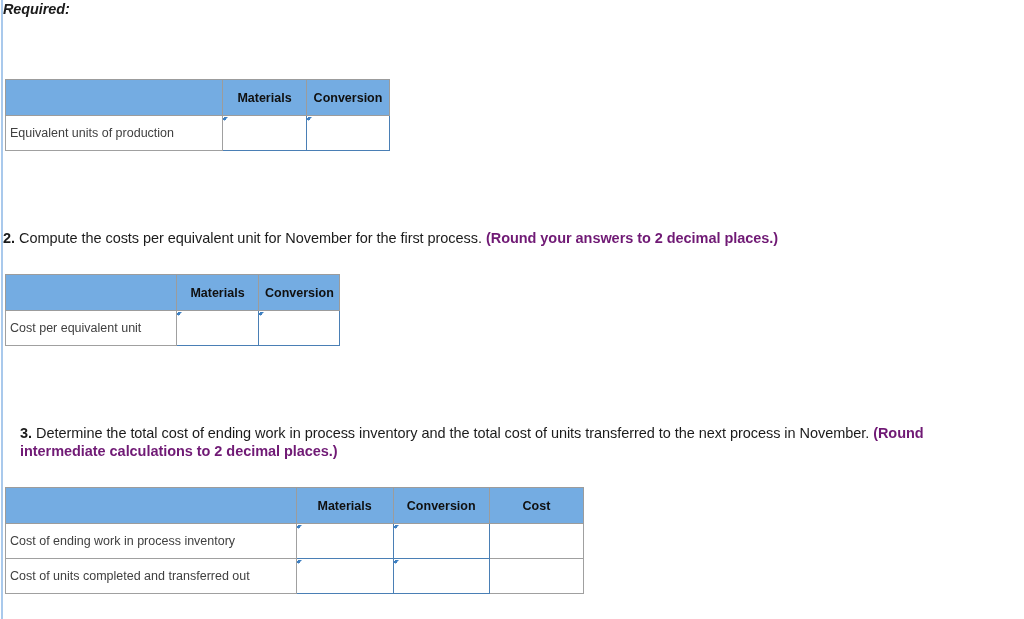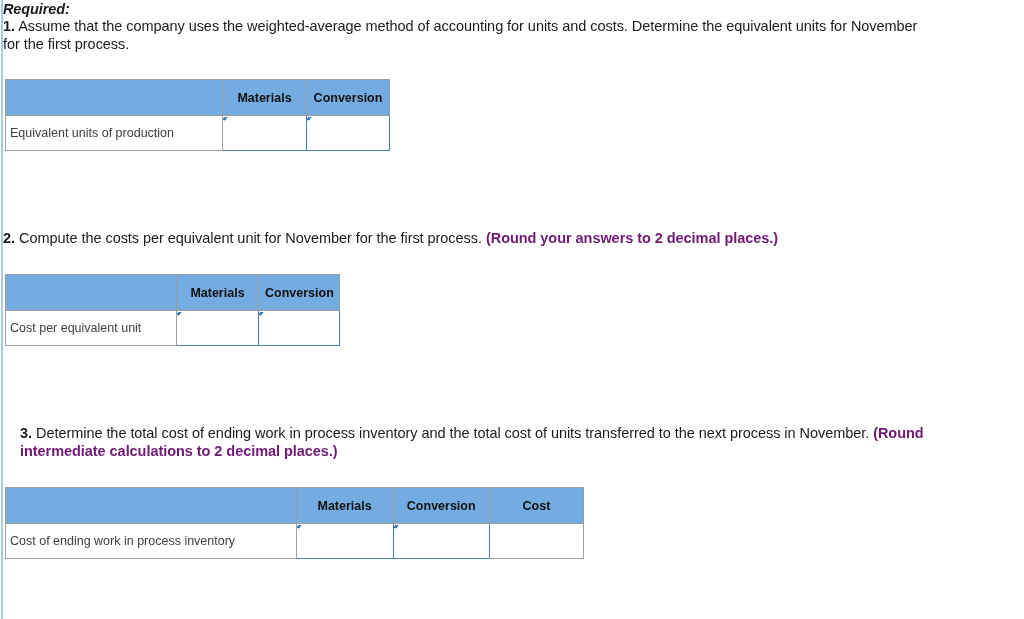--- a/index.html
+++ b/index.html
@@ -151,23 +151,20 @@
 </style>
 </head>
 <body>
 
 <div class="page">
 
   <div class="left-rail"></div>
 
   <div class="req-heading">Required:</div>
 
-  <div class="q-block" id="q1-block">
-    <span class="q-num">1.</span><span> Assume that the company uses the weighted-average method of accounting for units and costs. Determine the equivalent units for November for the first process.</span><span class="q-red"></span>
-  </div>
 
   <table class="tbl" id="table-1">
     <colgroup>
       <col class="c-label">
         <col class="c-mat">
         <col class="c-conv">
     </colgroup>
     <thead>
       <tr>
         <th class="blank"></th>
@@ -241,16 +238,26 @@
       <tr>
         <td class="rowlabel">Cost of ending work in process inventory</td>
         <td class="inputcell">
           <span class="corner-flag"></span>
         </td>
         <td class="inputcell">
           <span class="corner-flag"></span>
         </td>
         <td class="plaincell"></td>
       </tr>
+      <tr>
+        <td class="rowlabel">Cost of units completed and transferred out</td>
+        <td class="inputcell">
+          <span class="corner-flag"></span>
+        </td>
+        <td class="inputcell">
+          <span class="corner-flag"></span>
+        </td>
+        <td class="plaincell"></td>
+      </tr>
     </tbody>
   </table>
 
 </div>
 
 </body></html>

